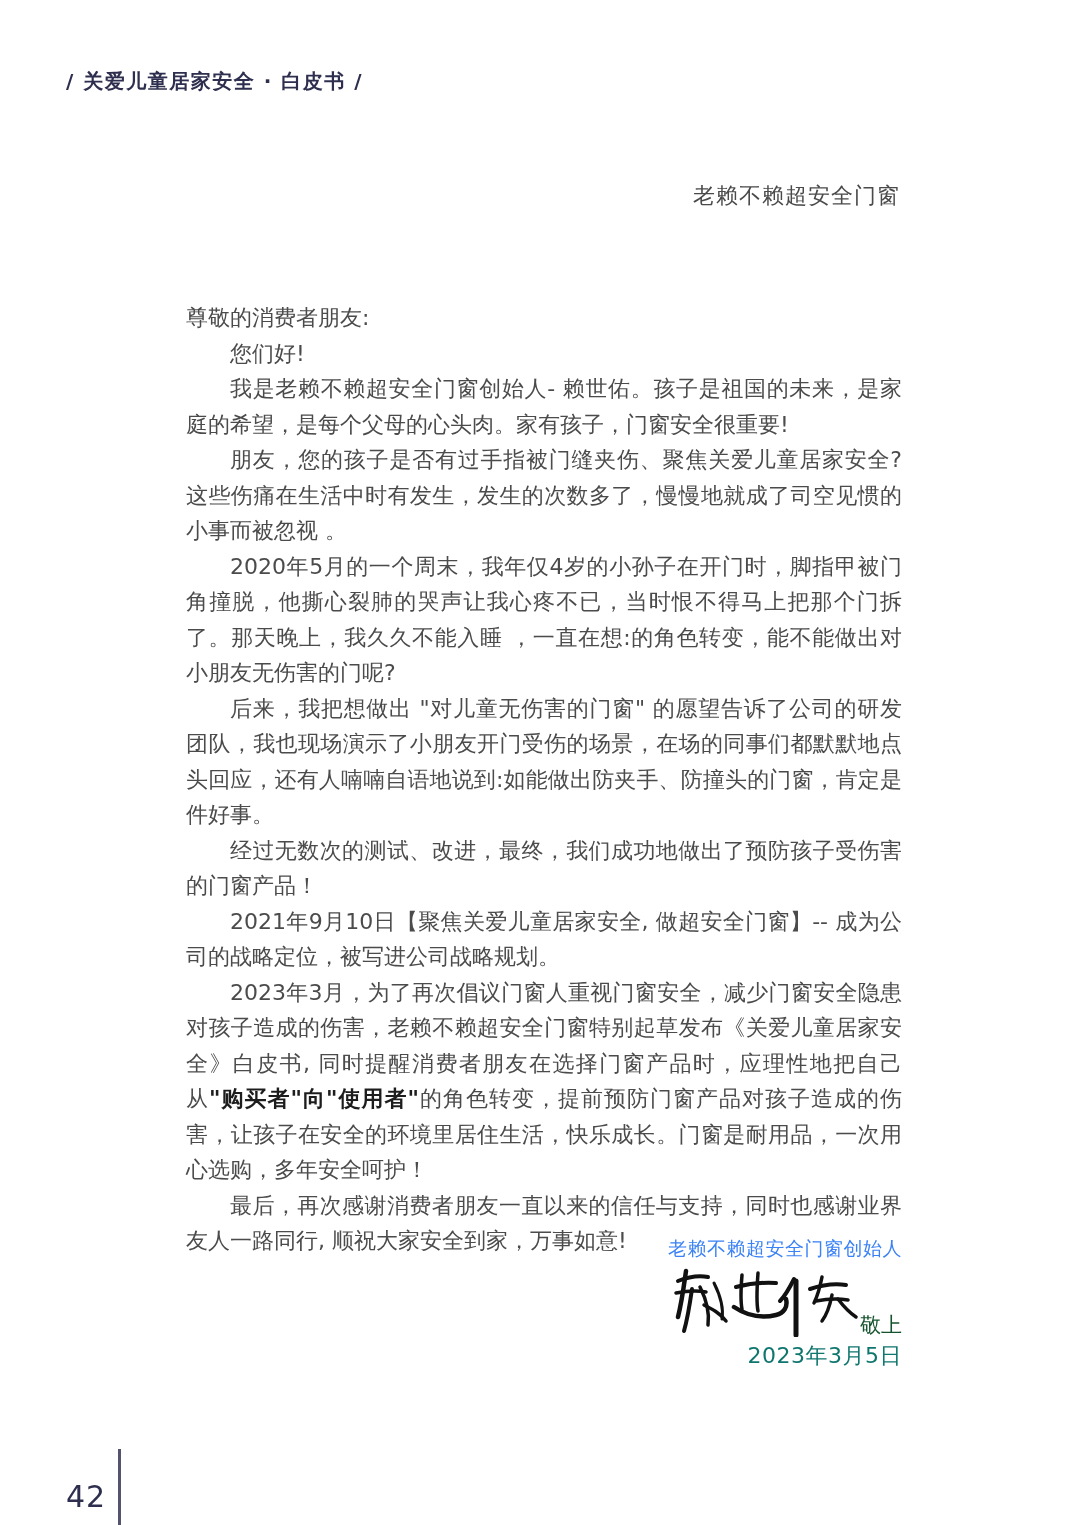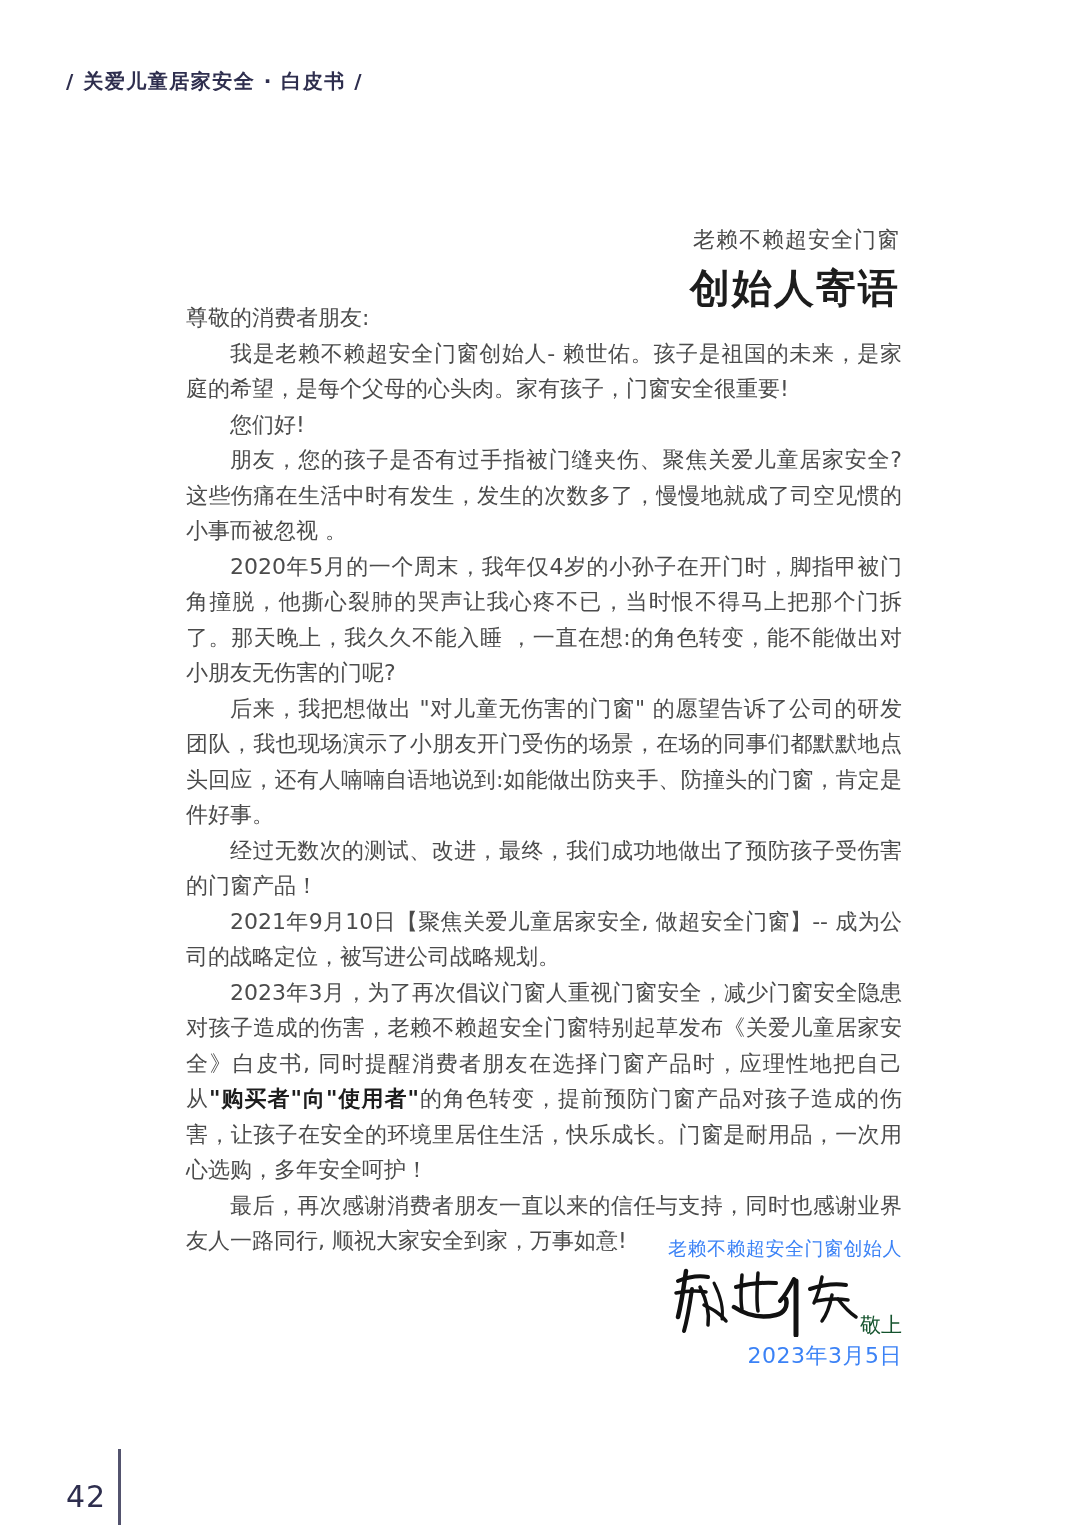--- a/index.html
+++ b/index.html
@@ -26,21 +26,20 @@
     color: #2e2e4e;
     white-space: nowrap;
   }
 
   
   .title-block {
     position: absolute;
     right: 180px;
     top: 182px;
     text-align: right;
-    margin-top: 44px;
   }
   .title-sub {
     font-size: 22px;
     font-weight: 400;
     color: #4a4a4a;
     letter-spacing: 1px;
     line-height: 1.3;
   }
   .title-main {
     font-size: 40px;
@@ -108,21 +107,21 @@
   }
   .sig-honorific {
     position: absolute;
     right: 0;
     bottom: 0;
     font-size: 21px;
     color: #14532d;
   }
   .sig-date {
     font-size: 22px;
-    color: #3b82f6;
+    color: #0f766e;
     letter-spacing: 0.5px;
     margin-top: 2px;
   }
 
   
   .page-number {
     position: absolute;
     left: 66px;
     top: 1448px;
     font-size: 30px;
@@ -140,27 +139,26 @@
     background: #53536e;
   }
 </style>
 </head>
 <body>
 
 <div class="page-header">/ 关爱儿童居家安全 · 白皮书 /</div>
 
 <div class="title-block">
   <div class="title-sub">老赖不赖超安全门窗</div>
-  <div class="title-main">创始人寄语</div>
 </div>
 
 <div class="letter-body">
   <p class="no-indent">尊敬的消费者朋友:</p>
+  <p>您们好!</p>
   <p>我是老赖不赖超安全门窗创始人- 赖世佑。孩子是祖国的未来，是家庭的希望，是每个父母的心头肉。家有孩子，门窗安全很重要!</p>
-  <p>您们好!</p>
   <p>朋友，您的孩子是否有过手指被门缝夹伤、聚焦关爱儿童居家安全? 这些伤痛在生活中时有发生，发生的次数多了，慢慢地就成了司空见惯的小事而被忽视 。</p>
   <p>2020年5月的一个周末，我年仅4岁的小孙子在开门时，脚指甲被门角撞脱，他撕心裂肺的哭声让我心疼不已，当时恨不得马上把那个门拆了。那天晚上，我久久不能入睡 ，一直在想:的角色转变，能不能做出对小朋友无伤害的门呢?</p>
   <p>后来，我把想做出 "对儿童无伤害的门窗" 的愿望告诉了公司的研发团队，我也现场演示了小朋友开门受伤的场景，在场的同事们都默默地点头回应，还有人喃喃自语地说到:如能做出防夹手、防撞头的门窗，肯定是件好事。</p>
   <p>经过无数次的测试、改进，最终，我们成功地做出了预防孩子受伤害的门窗产品！</p>
   <p>2021年9月10日【聚焦关爱儿童居家安全, 做超安全门窗】-- 成为公司的战略定位，被写进公司战略规划。</p>
   <p><span>2023年3月，为了再次倡议门窗人重视门窗安全，减少门窗安全隐患对孩子造成的伤害，老赖不赖超安全门窗特别起草发布《关爱儿童居家安全》白皮书, 同时提醒消费者朋友在选择门窗产品时，应理性地把自己从</span><b>"购买者"向"使用者"</b><span>的角色转变，提前预防门窗产品对孩子造成的伤害，让孩子在安全的环境里居住生活，快乐成长。门窗是耐用品，一次用心选购，多年安全呵护！</span></p>
   <p>最后，再次感谢消费者朋友一直以来的信任与支持，同时也感谢业界友人一路同行, 顺祝大家安全到家，万事如意!</p>
 </div>
 
 <div class="signature-block">

